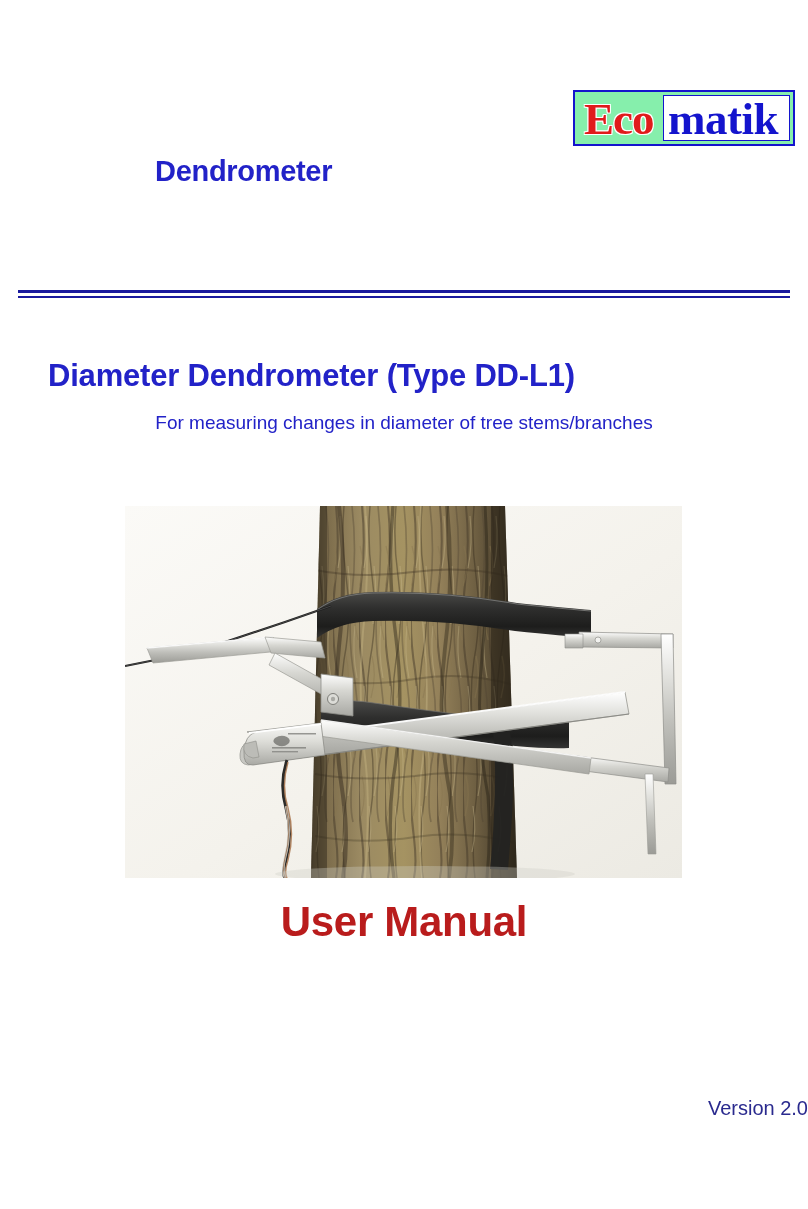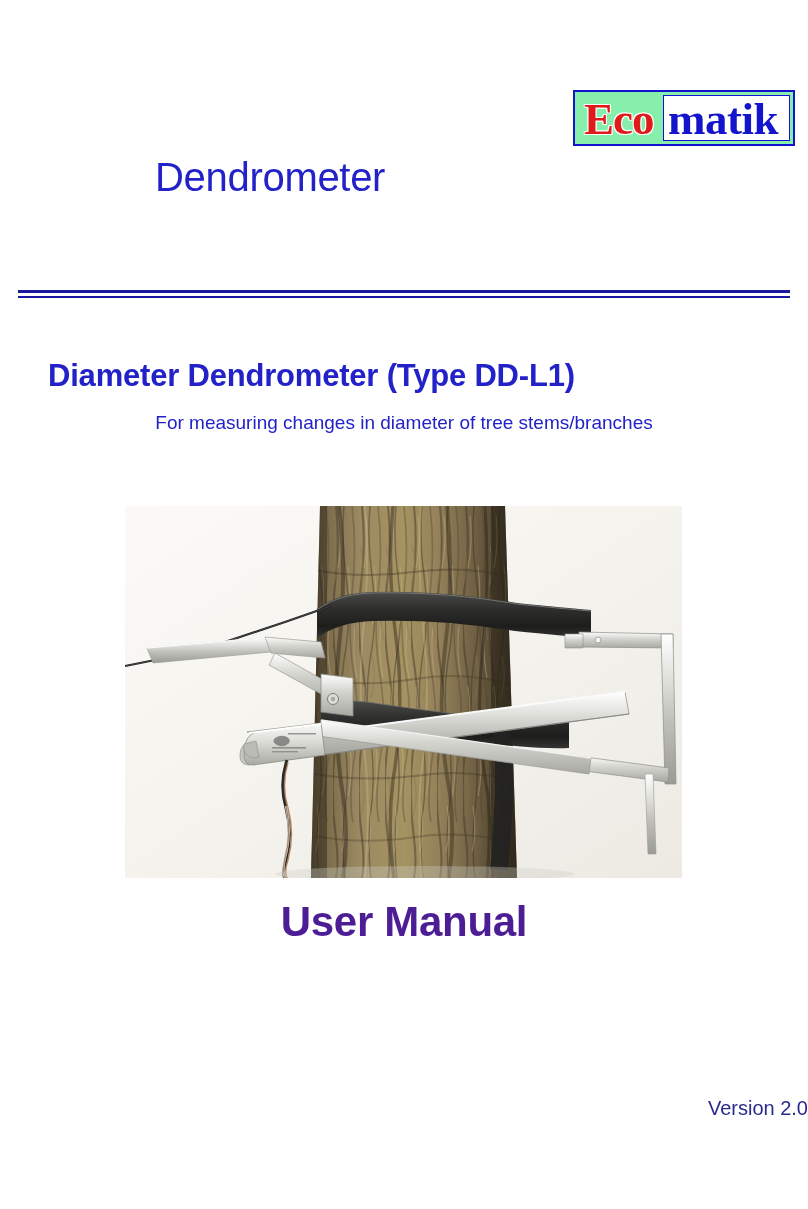--- a/index.html
+++ b/index.html
@@ -26,22 +26,22 @@
     position: absolute;
     left: 0;
     top: 0;
     width: 808px;
     height: 300px;
   }
   .doc-title {
     position: absolute;
     left: 155px;
     top: 155px;
-    font-size: 40px;
-    font-weight: normal;
+    font-size: 29px;
+    font-weight: bold;
     color: #2222c8;
     letter-spacing: -0.3px;
     white-space: nowrap;
     text-align: center;
   }
 
   
   .logo-block {
     position: absolute;
     left: 573px;
@@ -169,21 +169,21 @@
 
   
   .user-manual {
     position: absolute;
     left: 0;
     top: 898px;
     width: 808px;
     text-align: center;
     font-size: 42px;
     font-weight: bold;
-    color: #4c1d95;
+    color: #b91c1c;
     letter-spacing: -0.3px;
   }
 
   
   .version {
     position: absolute;
     left: 0;
     top: 1097px;
     width: 808px;
     text-align: right;

